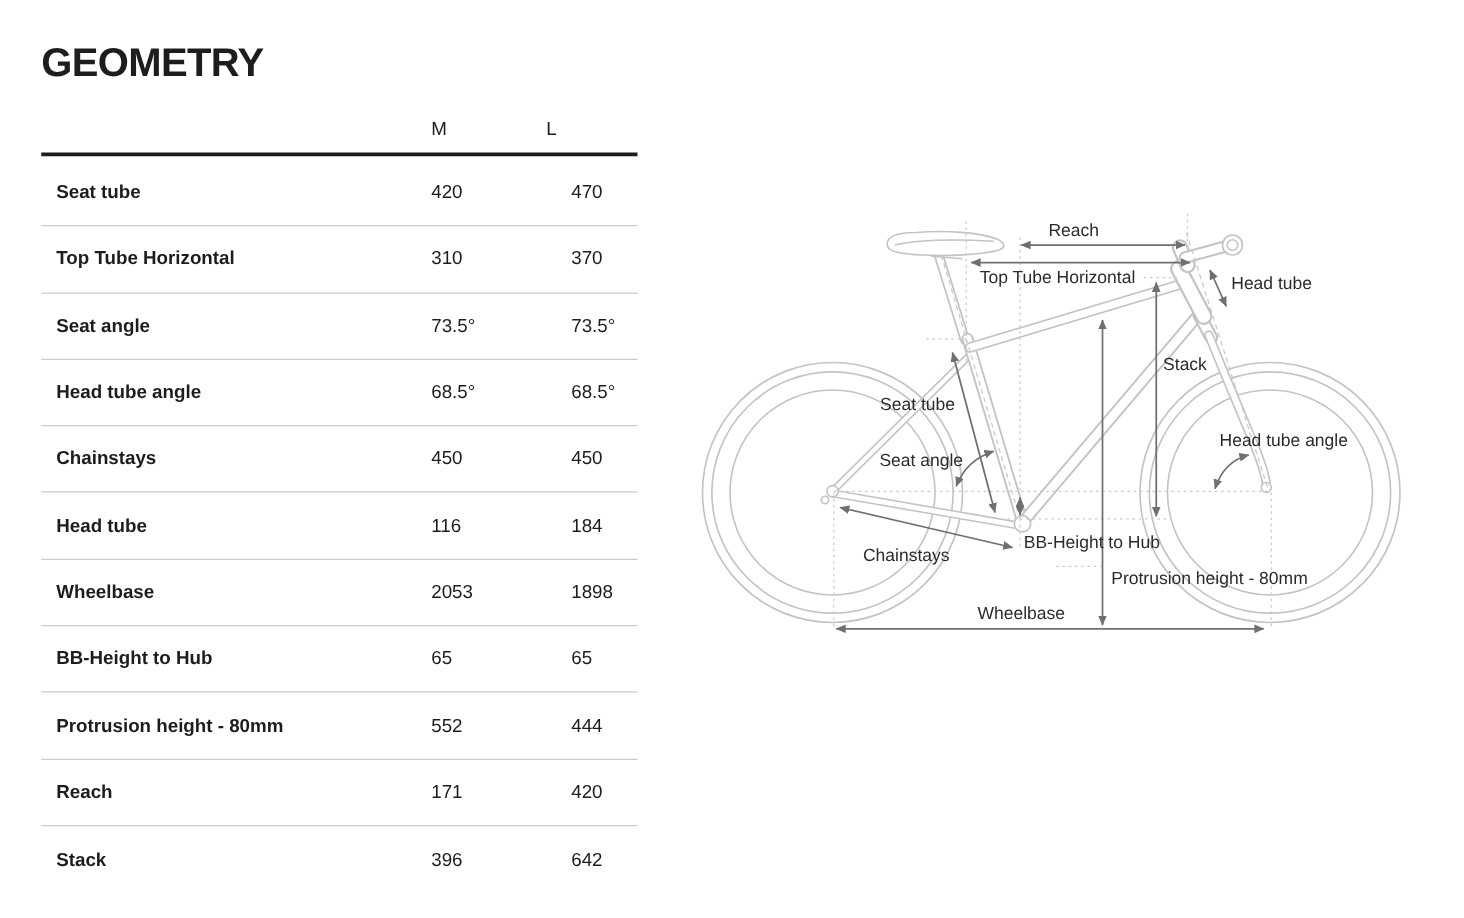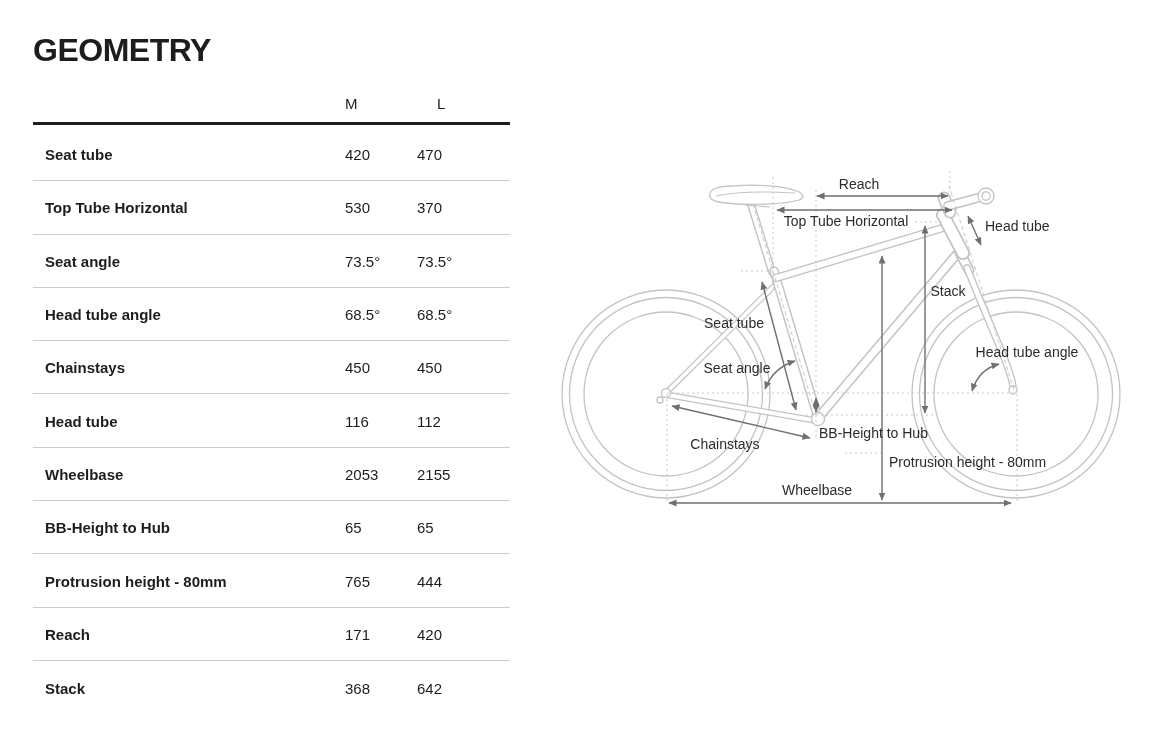--- a/index.html
+++ b/index.html
@@ -31,21 +31,21 @@
   .trow:last-child{border-bottom:none;}
   .trow .tlabel{
     position:absolute;left:12px;top:50%;transform:translateY(-50%);
     font-size:15px;font-weight:bold;color:var(--text);white-space:nowrap;
   }
   .trow .tval{
     position:absolute;top:50%;transform:translateY(-50%);
     font-size:15px;font-weight:400;color:var(--text);white-space:nowrap;text-align:right;
   }
   .trow .tval.m{left:312px;}
-  .trow .tval.l{left:384px;}
+  .trow .tval.l{left:424px;}
 
   .diagram{position:absolute;left:550px;top:160px;width:610px;height:360px;}
 
   
   .wheel{fill:none;stroke:var(--frame);stroke-width:1.3px;}
   .tube-o{fill:none;stroke:var(--frame);stroke-linecap:round;}
   .tube-i{fill:none;stroke:#ffffff;stroke-linecap:round;}
   .part{fill:#ffffff;stroke:var(--frame);stroke-width:1.3px;}
   .thin{fill:none;stroke:var(--frame);stroke-width:1.1px;}
   .dot{fill:none;stroke:var(--construction);stroke-width:1px;stroke-dasharray:2 3;}
@@ -68,21 +68,21 @@
     </div>
     <div class="tbody" id="rows">
     <div class="trow">
       <span class="tlabel">Seat tube</span>
       <span class="tval m">420</span>
       <span class="tval l">470</span>
     </div>
 
     <div class="trow">
       <span class="tlabel">Top Tube Horizontal</span>
-      <span class="tval m">530</span>
+      <span class="tval m">310</span>
       <span class="tval l">370</span>
     </div>
 
     <div class="trow">
       <span class="tlabel">Seat angle</span>
       <span class="tval m">73.5°</span>
       <span class="tval l">73.5°</span>
     </div>
 
     <div class="trow">
@@ -93,50 +93,50 @@
 
     <div class="trow">
       <span class="tlabel">Chainstays</span>
       <span class="tval m">450</span>
       <span class="tval l">450</span>
     </div>
 
     <div class="trow">
       <span class="tlabel">Head tube</span>
       <span class="tval m">116</span>
-      <span class="tval l">112</span>
+      <span class="tval l">184</span>
     </div>
 
     <div class="trow">
       <span class="tlabel">Wheelbase</span>
       <span class="tval m">2053</span>
-      <span class="tval l">2155</span>
+      <span class="tval l">1898</span>
     </div>
 
     <div class="trow">
       <span class="tlabel">BB-Height to Hub</span>
       <span class="tval m">65</span>
       <span class="tval l">65</span>
     </div>
 
     <div class="trow">
       <span class="tlabel">Protrusion height - 80mm</span>
-      <span class="tval m">765</span>
+      <span class="tval m">552</span>
       <span class="tval l">444</span>
     </div>
 
     <div class="trow">
       <span class="tlabel">Reach</span>
       <span class="tval m">171</span>
       <span class="tval l">420</span>
     </div>
 
     <div class="trow">
       <span class="tlabel">Stack</span>
-      <span class="tval m">368</span>
+      <span class="tval m">396</span>
       <span class="tval l">642</span>
     </div>
   </div>
   </div>
 
   <svg class="diagram" viewBox="550 160 610 360" width="610" height="360" xmlns="http://www.w3.org/2000/svg">
     <defs>
       <marker id="ahE" markerWidth="9" markerHeight="8" refX="7.5" refY="3.5" orient="auto" markerUnits="userSpaceOnUse">
         <path class="arrhead" d="M0,0 L8,3.5 L0,7 Z"></path>
       </marker>

